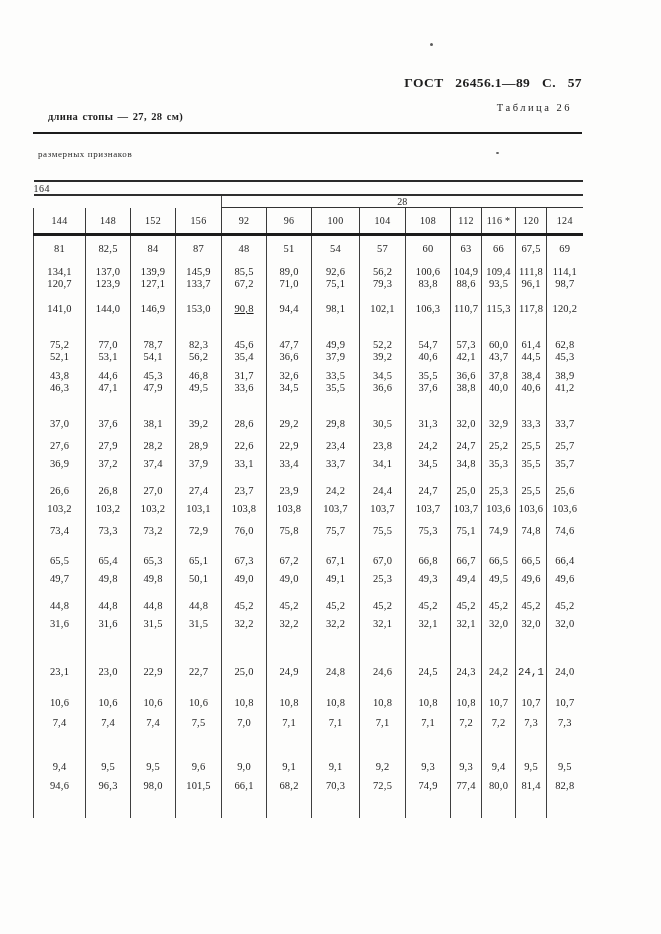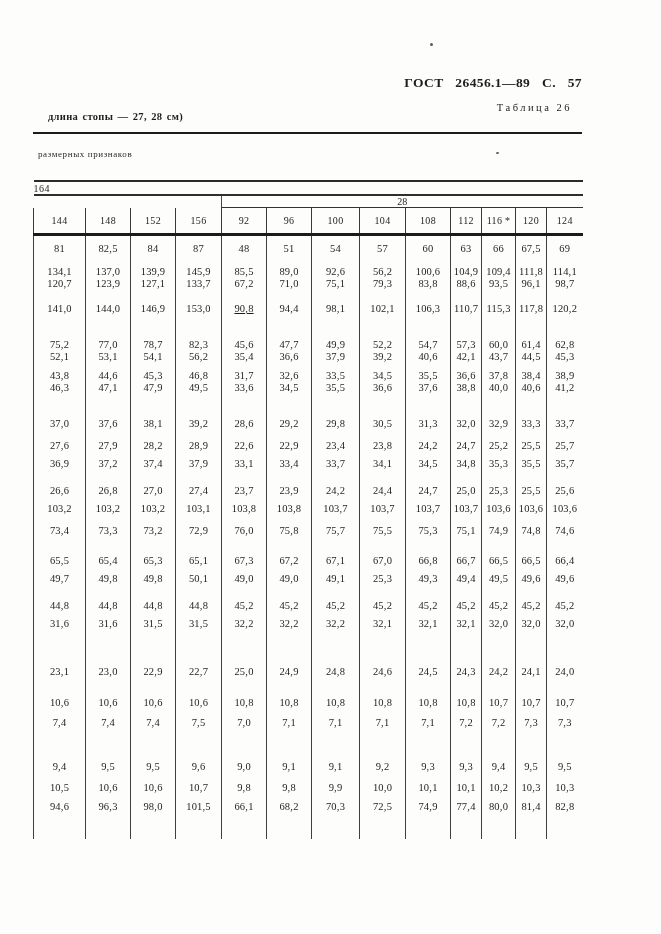--- a/index.html
+++ b/index.html
@@ -402,21 +402,21 @@
           <td style="padding-top: 36px;">23,0</td>
           <td style="padding-top: 36px;">22,9</td>
           <td style="padding-top: 36px;">22,7</td>
           <td style="padding-top: 36px;">25,0</td>
           <td style="padding-top: 36px;">24,9</td>
           <td style="padding-top: 36px;">24,8</td>
           <td style="padding-top: 36px;">24,6</td>
           <td style="padding-top: 36px;">24,5</td>
           <td style="padding-top: 36px;">24,3</td>
           <td style="padding-top: 36px;">24,2</td>
-          <td style="padding-top: 36px;">24,1</td>
+          <td style="padding-top: 36px; font-family: Liberation Mono, monospace;">24,1</td>
           <td style="padding-top: 36px;">24,0</td>
         </tr>
         <tr>
           <td style="padding-top: 19px;">10,6</td>
           <td style="padding-top: 19px;">10,6</td>
           <td style="padding-top: 19px;">10,6</td>
           <td style="padding-top: 19px;">10,6</td>
           <td style="padding-top: 19px;">10,8</td>
           <td style="padding-top: 19px;">10,8</td>
           <td style="padding-top: 19px;">10,8</td>
@@ -451,35 +451,20 @@
           <td style="padding-top: 32px;">9,1</td>
           <td style="padding-top: 32px;">9,1</td>
           <td style="padding-top: 32px;">9,2</td>
           <td style="padding-top: 32px;">9,3</td>
           <td style="padding-top: 32px;">9,3</td>
           <td style="padding-top: 32px;">9,4</td>
           <td style="padding-top: 32px;">9,5</td>
           <td style="padding-top: 32px;">9,5</td>
         </tr>
         <tr>
-          <td style="padding-top: 9px;">10,5</td>
-          <td style="padding-top: 9px;">10,6</td>
-          <td style="padding-top: 9px;">10,6</td>
-          <td style="padding-top: 9px;">10,7</td>
-          <td style="padding-top: 9px;">9,8</td>
-          <td style="padding-top: 9px;">9,8</td>
-          <td style="padding-top: 9px;">9,9</td>
-          <td style="padding-top: 9px;">10,0</td>
-          <td style="padding-top: 9px;">10,1</td>
-          <td style="padding-top: 9px;">10,1</td>
-          <td style="padding-top: 9px;">10,2</td>
-          <td style="padding-top: 9px;">10,3</td>
-          <td style="padding-top: 9px;">10,3</td>
-        </tr>
-        <tr>
           <td style="padding-top: 7px;">94,6</td>
           <td style="padding-top: 7px;">96,3</td>
           <td style="padding-top: 7px;">98,0</td>
           <td style="padding-top: 7px;">101,5</td>
           <td style="padding-top: 7px;">66,1</td>
           <td style="padding-top: 7px;">68,2</td>
           <td style="padding-top: 7px;">70,3</td>
           <td style="padding-top: 7px;">72,5</td>
           <td style="padding-top: 7px;">74,9</td>
           <td style="padding-top: 7px;">77,4</td>

